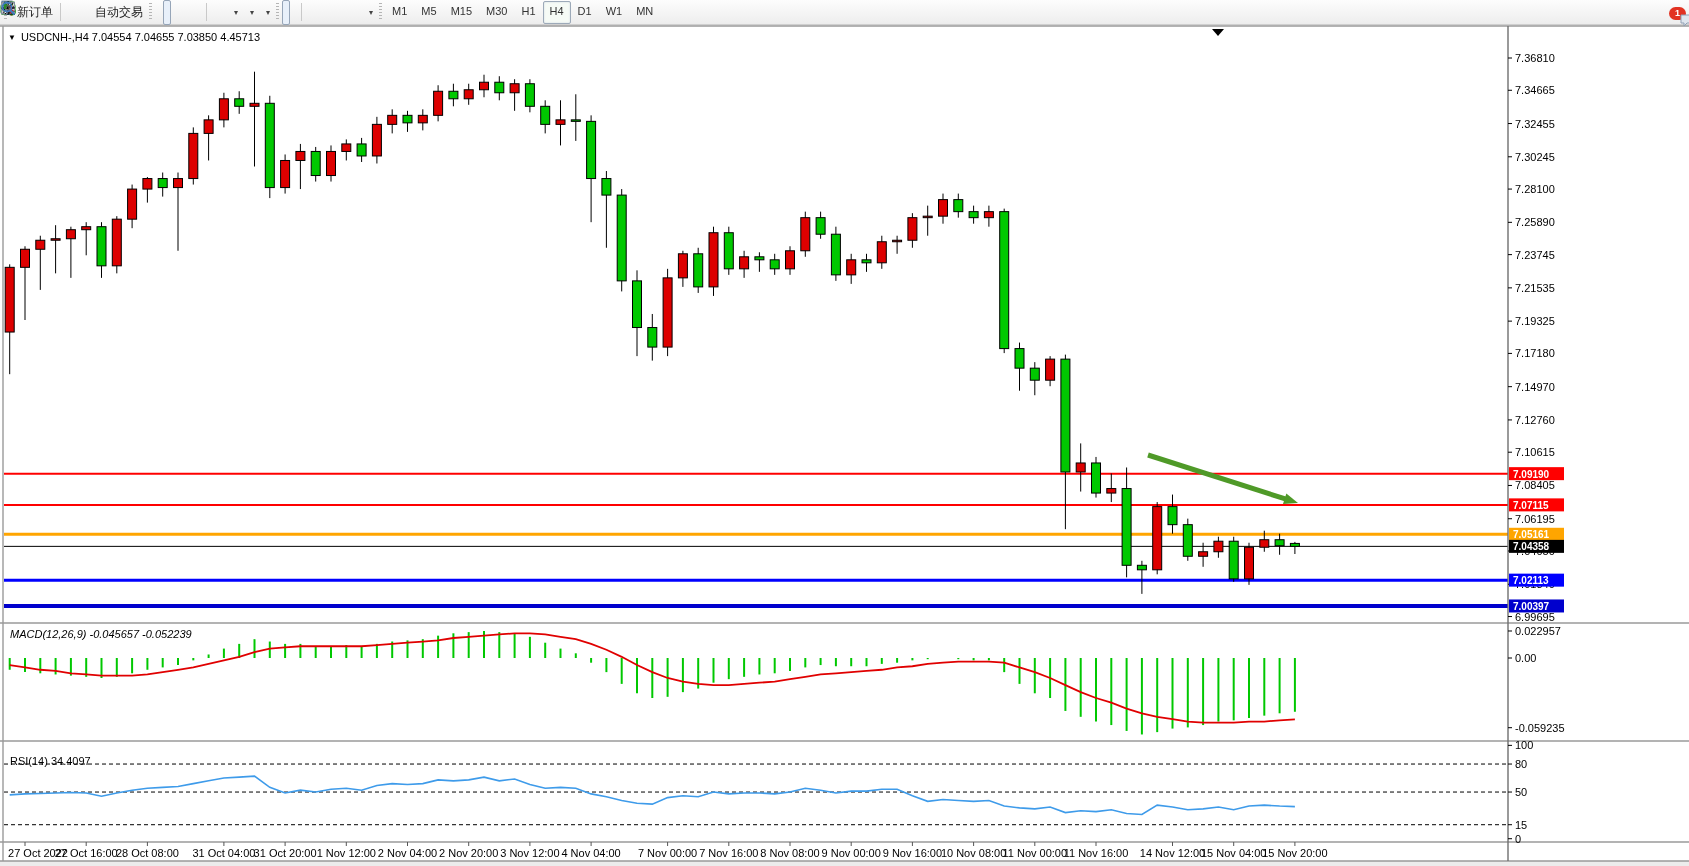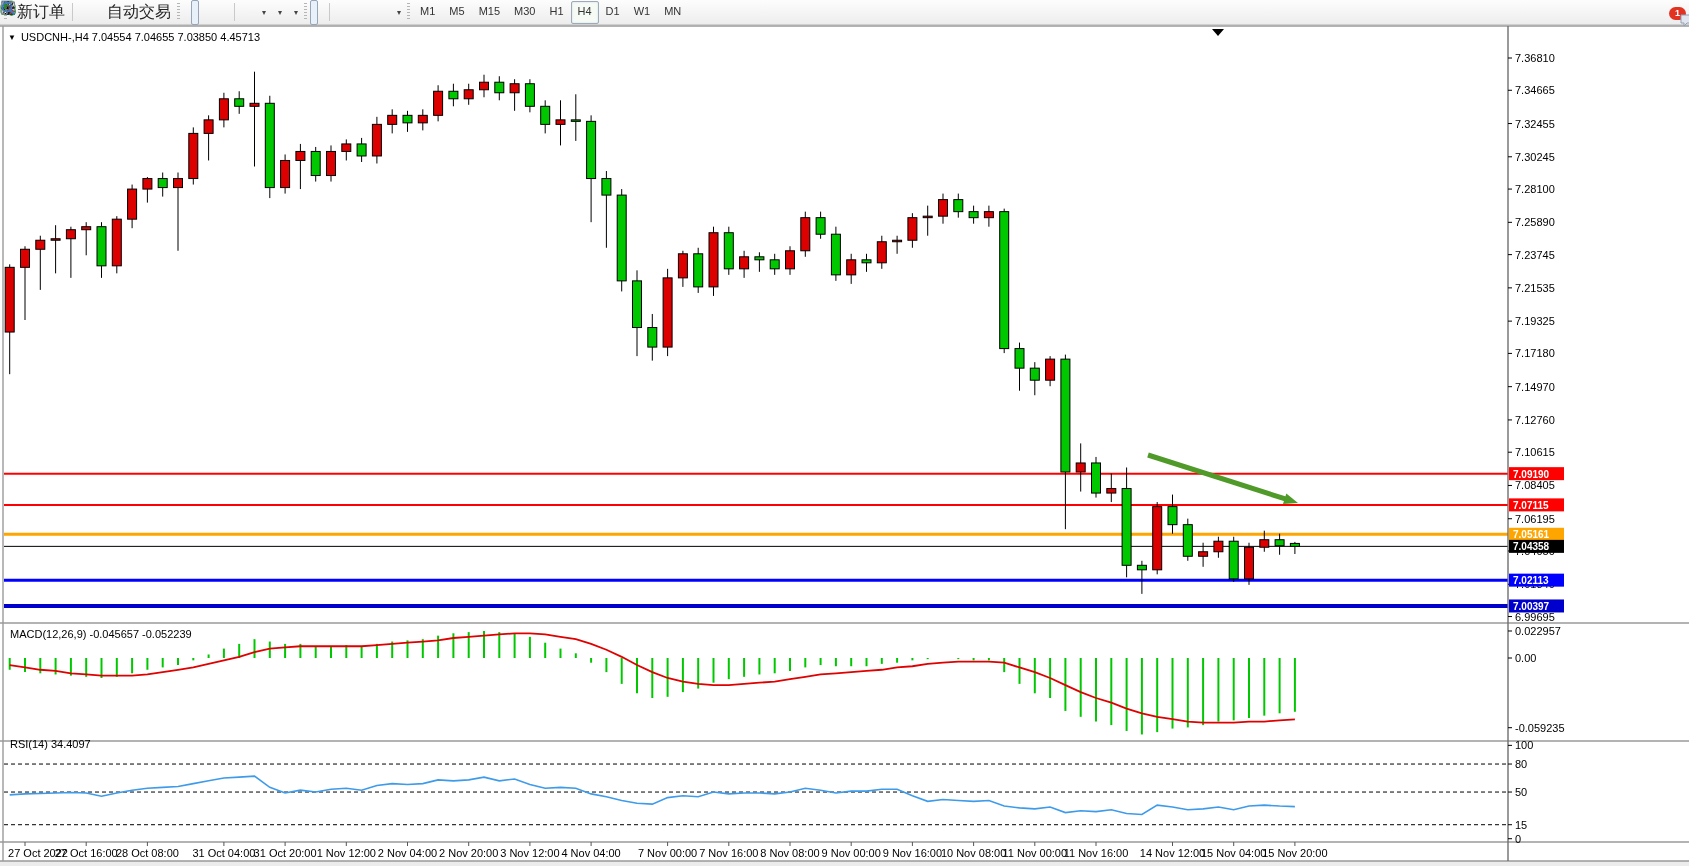--- a/index.html
+++ b/index.html
@@ -4,39 +4,39 @@
 <style>
   html,body{margin:0;padding:0;width:1689px;height:866px;overflow:hidden;
     font-family:"Liberation Sans",sans-serif;background:#f0f0f0;position:relative;}
   
   #toolbar{position:absolute;top:0;left:0;width:1689px;height:25px;z-index:5;
     background:linear-gradient(#fdfdfd,#ededed);border-bottom:1px solid #cfcfcf;
     display:flex;align-items:center;padding:0 2px;box-sizing:border-box;}
   .tb-btn{display:inline-flex;align-items:center;gap:3px;height:21px;padding:1px 3px;
     border:1px solid transparent;border-radius:2px;cursor:default;}
   .tb-btn.pressed{border:1px solid #96a5b8;background:#e8f0fa;}
-  .tb-label{font-size:16px;color:#222;white-space:nowrap;}
+  .tb-label{font-size:12px;color:#222;white-space:nowrap;}
   .tb-sep{width:1px;height:18px;background:#c9c9c9;margin:0 3px;flex:none;}
   .tb-handle{width:3px;height:18px;margin:0 3px 0 2px;flex:none;
     background-image:linear-gradient(#b5b5b5 1px,transparent 1px);background-size:2px 3px;}
   .tb-caret{font-size:8px;color:#444;margin-left:1px;}
   .tf-btn{font-size:11px;color:#333;padding:2px 6px;height:17px;line-height:15px;
     border:1px solid transparent;border-radius:2px;}
   .tf-btn.pressed{border:1px solid #9daab9;background:#f6fbf6;box-shadow:inset 0 0 2px #cdd6e0;}
   #tb-right{margin-left:auto;display:flex;align-items:center;gap:8px;padding-right:8px;}
   #chat-wrap{position:relative;}
   #chat-badge{position:absolute;top:-5px;right:-7px;background:#e23222;color:#fff;
     border-radius:8px;min-width:13px;height:13px;font-size:9px;font-weight:bold;
     text-align:center;line-height:13px;padding:0 2px;}
   
   .overlay{position:absolute;z-index:4;font-size:11px;color:#000;white-space:nowrap;}
   #symbol-header{top:31px;left:8px;display:flex;align-items:center;gap:5px;}
   #symbol-header .tri{font-size:8px;color:#000;}
-  #macd-label{top:628px;left:10px;}
-  #rsi-label{top:738px;left:10px;}
+  #macd-label{top:628px;left:10px;font-style:italic;}
+  #rsi-label{top:755px;left:10px;}
   svg{position:absolute;top:0;left:0;z-index:1;}
   svg text{font-family:"Liberation Sans",sans-serif;}
 </style>
 </head>
 <body>
 
 <div id="toolbar">
   <div class="tb-handle"></div>
   <div class="tb-btn">
     <span>

